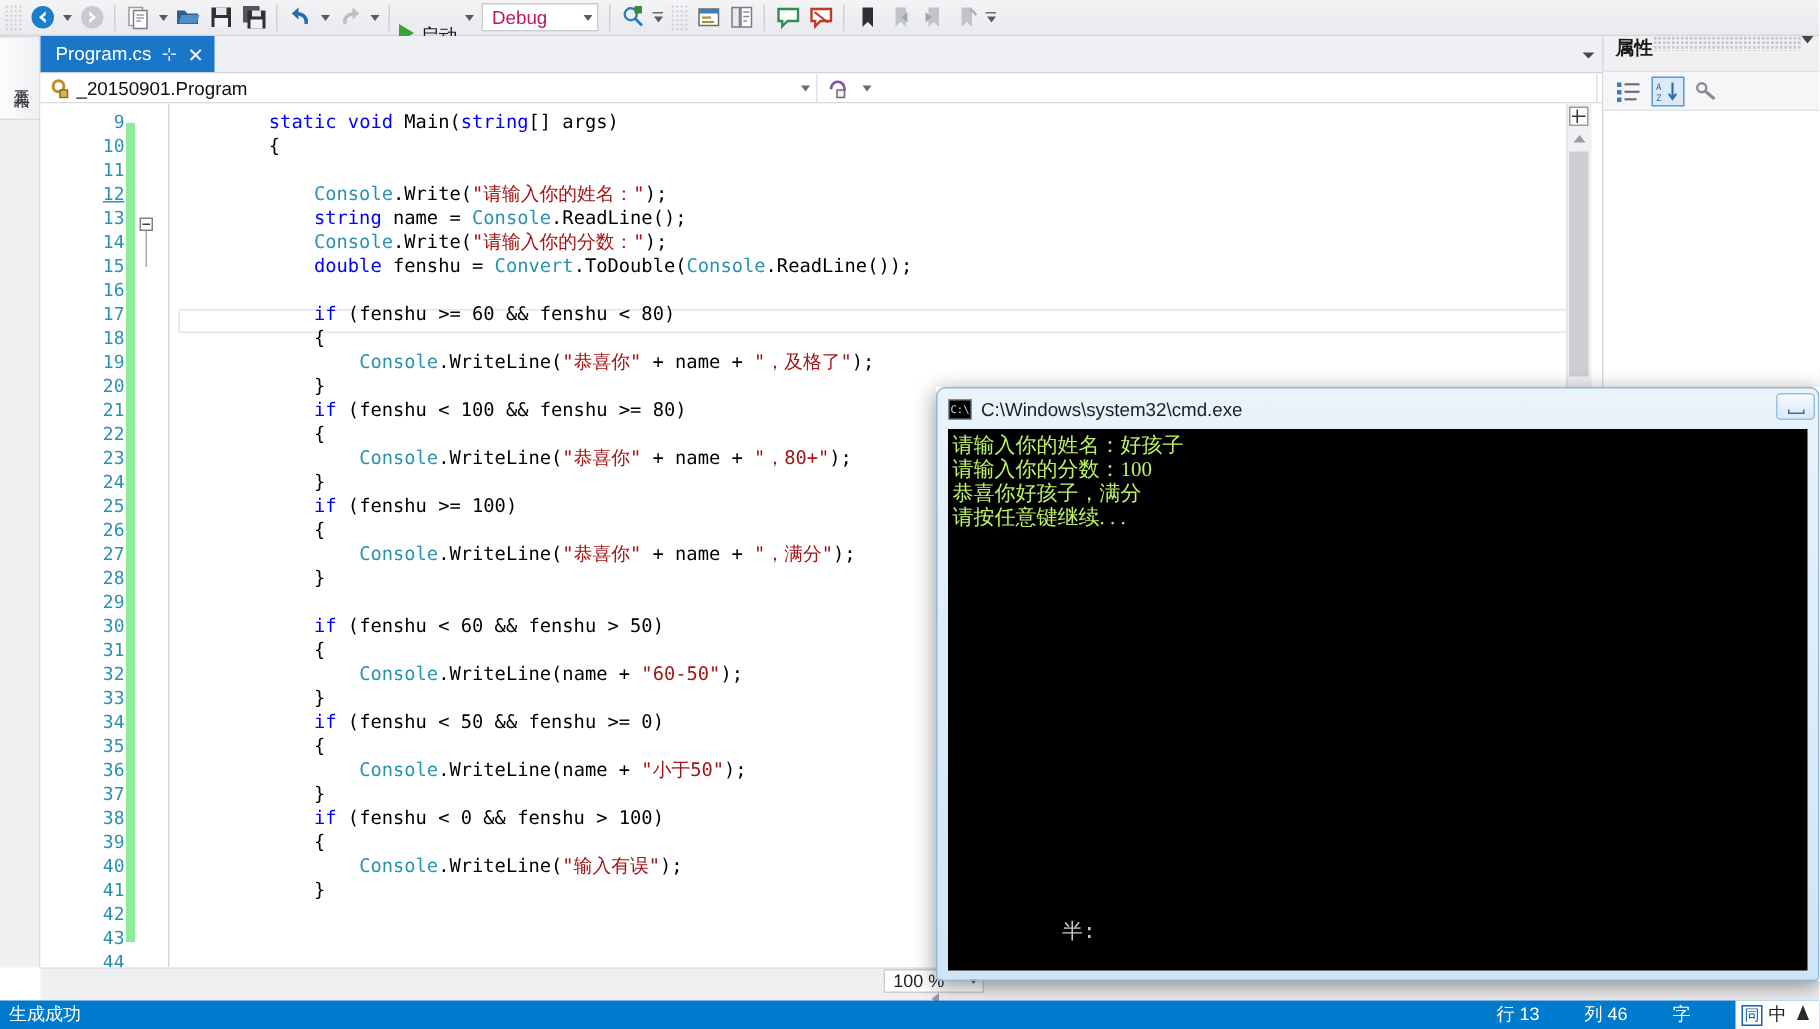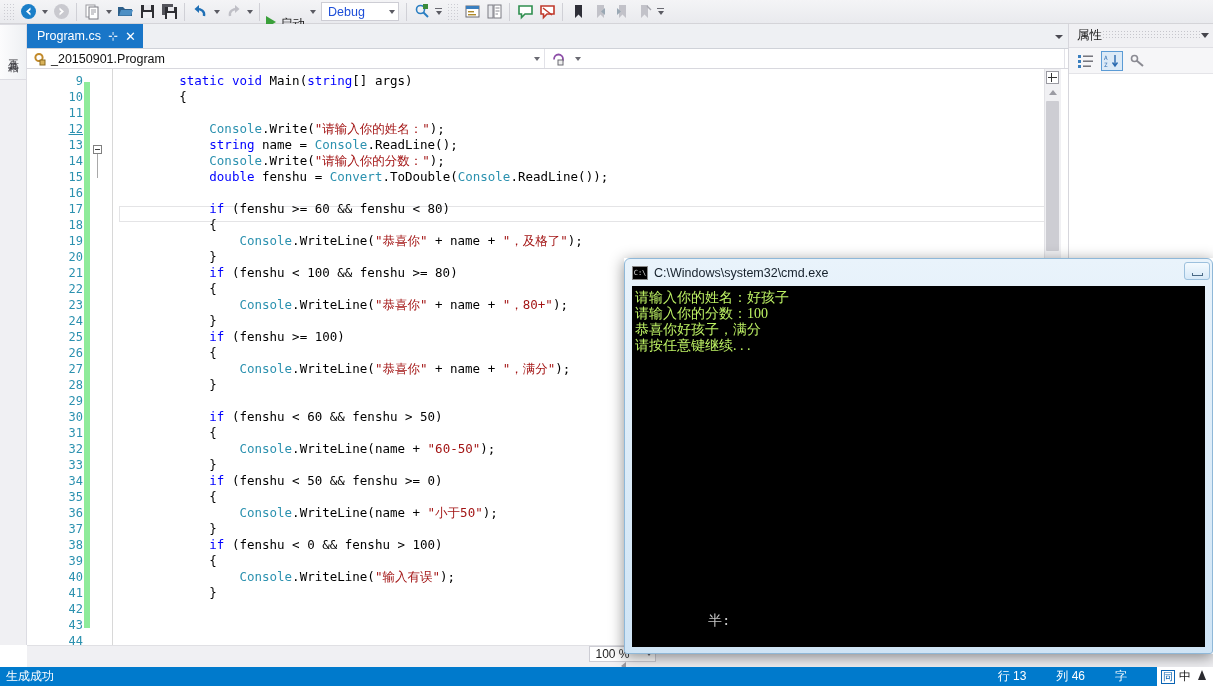--- a/index.html
+++ b/index.html
@@ -26,21 +26,21 @@
   .tb-arrow{width:11px;height:21px;display:flex;align-items:center;justify-content:center;color:#555;font-size:7px;}
   .tb-arrow:after{content:"";border-left:3.5px solid transparent;border-right:3.5px solid transparent;border-top:4px solid #5a5a62;}
   .tb-start{display:flex;height:15px;padding:0 2px;margin-top:24px;}
   .tb-start .play{width:0;height:0;border-top:6px solid transparent;border-bottom:6px solid transparent;border-left:10px solid #3aa03a;margin-right:4px;}
   .tb-label{font-size:12.5px;color:#1a1a1a;white-space:nowrap;}
   .tb-combo{
     height:19px;min-width:78px;border:1px solid #cdcdd4;background:#fff;
     display:flex;align-items:center;justify-content:space-between;
     padding:0 3px 0 6px;margin:0 3px;box-sizing:border-box;
   }
-  .tb-combo .cap{font-size:12.5px;color:#1d4ed8;}
+  .tb-combo .cap{font-size:12.5px;color:#be185d;}
   .tb-combo .cv{border-left:3.5px solid transparent;border-right:3.5px solid transparent;border-top:4px solid #5a5a62;}
   .tb-overflow{width:11px;height:21px;display:flex;flex-direction:column;align-items:center;justify-content:center;}
   .tb-overflow i{display:block;width:7px;height:1px;background:#6a6a72;margin-bottom:2px;}
   .tb-overflow:after{content:"";border-left:3.5px solid transparent;border-right:3.5px solid transparent;border-top:4px solid #5a5a62;}
 
   
   #toolbox-tab{
     position:absolute;left:0;top:24px;width:27px;height:56px;
     background:linear-gradient(90deg,#fcfcfd,#eef0f3);
     border:1px solid #dcdce2;border-left:none;box-sizing:border-box;
@@ -145,21 +145,21 @@
   #zoom-combo .cv{border-left:3.5px solid transparent;border-right:3.5px solid transparent;border-top:4px solid #6a6a72;}
   #hsb-left{width:13px;height:15px;margin-left:6px;display:flex;align-items:center;justify-content:center;}
   #hsb-left:after{content:"";border-top:4px solid transparent;border-bottom:4px solid transparent;border-right:5px solid #9b9ba3;}
   #hsb-track{flex:1;height:15px;background:#eaeaee;}
 
   
   #props{
     position:absolute;left:1068px;top:24px;width:145px;height:621px;
     background:#f0f0f3;border-left:1px solid #d6d6dc;box-sizing:border-box;
   }
-  #props-head{height:22px;display:flex;align-items:center;padding:0 4px 0 8px;gap:0;}
+  #props-head{height:22px;display:flex;padding:0 4px 0 8px;gap:0;font-weight:bold;}
   #props-title{font-size:12.5px;color:#1a1a1a;}
   #props-dots{flex:1;height:10px;
     background-image:radial-gradient(#c6c6cc 40%,transparent 42%);
     background-size:3px 3px;}
   #props-menu:after{content:"";display:block;border-left:4px solid transparent;border-right:4px solid transparent;border-top:5px solid #45454c;}
   #props-body{position:absolute;left:0;top:23px;width:144px;height:598px;background:#fff;border-top:1px solid #dfdfe4;box-sizing:border-box;}
   #props-tb{height:26px;display:flex;align-items:center;gap:4px;padding:3px 6px;
     background:#f6f6f8;border-bottom:1px solid #e4e4e8;box-sizing:border-box;}
   .pt-btn{width:22px;height:20px;display:flex;align-items:center;justify-content:center;box-sizing:border-box;}
   .pt-btn.sel{border:1px solid #5b9bd5;background:#dceaf7;}

